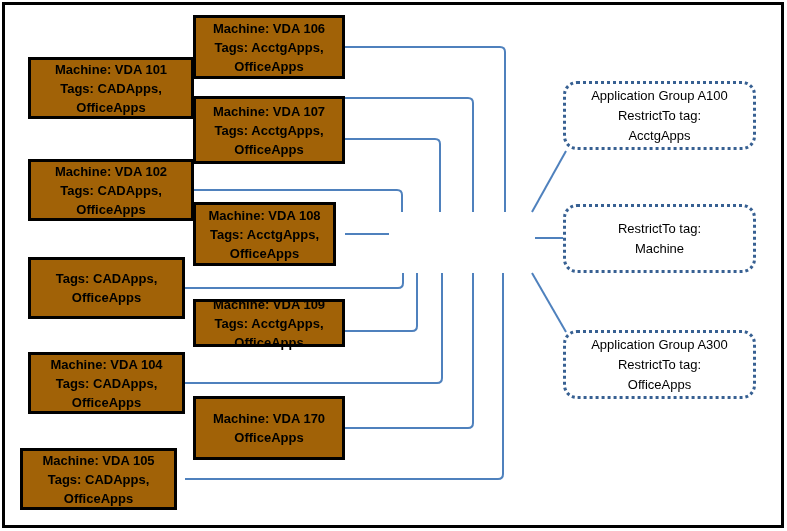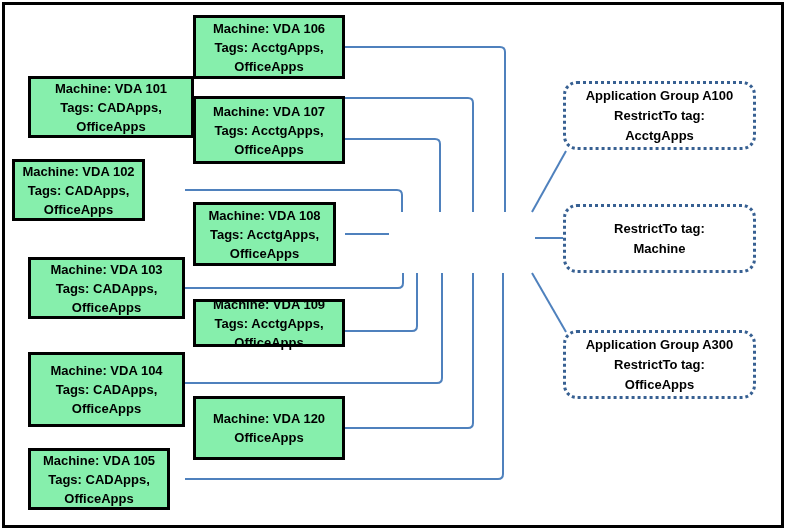--- a/index.html
+++ b/index.html
@@ -4,28 +4,28 @@
 <style>
   html,body{margin:0;padding:0;background:#fff;}
   .canvas{
     position:relative;width:787px;height:531px;background:#fff;
     font-family:"Liberation Sans",sans-serif;color:#000;overflow:hidden;
   }
   .frame{position:absolute;left:2px;top:2px;right:3px;bottom:3px;border:3px solid #000;}
   .connectors{position:absolute;left:0;top:0;width:787px;height:531px;}
   .connectors path{fill:none;stroke:#4f81bd;stroke-width:2;}
   .mbox{
-    position:absolute;background:#86efac;border:3px solid #000;box-sizing:border-box;
+    position:absolute;background:#a16207;border:3px solid #000;box-sizing:border-box;
     display:flex;flex-direction:column;justify-content:center;align-items:center;
     text-align:center;font-weight:bold;font-size:13px;line-height:19px;
   }
   .dbox{
     position:absolute;background:#fff;border:3px dotted #376092;border-radius:14px;
     box-sizing:border-box;display:flex;flex-direction:column;justify-content:center;
-    align-items:center;text-align:center;font-weight:bold;font-size:13px;line-height:20px;
+    align-items:center;text-align:center;font-weight:normal;font-size:13px;line-height:20px;
   }
 </style>
 </head>
 <body>
 
 <div class="canvas">
   <div class="frame"></div>
 
   <svg class="connectors" xmlns="http://www.w3.org/2000/svg">
     <path d="M345 47 H500 Q505 47 505 52 V212" stroke="#4f81bd"></path>
@@ -36,41 +36,40 @@
     <path d="M185 288 H398 Q403 288 403 283 V273" stroke="#4f81bd"></path>
     <path d="M345 331 H412 Q417 331 417 326 V273" stroke="#4f81bd"></path>
     <path d="M185 383 H437 Q442 383 442 378 V273" stroke="#4f81bd"></path>
     <path d="M345 428 H468 Q473 428 473 423 V273" stroke="#4f81bd"></path>
     <path d="M185 479 H498 Q503 479 503 474 V273" stroke="#4f81bd"></path>
     <path d="M532 212 L566 151" stroke="#4f81bd"></path>
     <path d="M535 238 H563" stroke="#4f81bd"></path>
     <path d="M532 273 L566 332" stroke="#4f81bd"></path>
   </svg>
 
-  <div class="mbox" style="left:28px;top:76px;width:166px;height:62px">
+  <div class="mbox" style="left:28px;top:57px;width:166px;height:62px">
     <div>Machine: VDA 101</div>
     <div>Tags: CADApps,</div>
     <div>OfficeApps</div>
   </div>
-  <div class="mbox" style="left:12px;top:159px;width:133px;height:62px">
+  <div class="mbox" style="left:28px;top:159px;width:166px;height:62px">
     <div>Machine: VDA 102</div>
     <div>Tags: CADApps,</div>
     <div>OfficeApps</div>
   </div>
   <div class="mbox" style="left:28px;top:257px;width:157px;height:62px">
-    <div>Machine: VDA 103</div>
     <div>Tags: CADApps,</div>
     <div>OfficeApps</div>
   </div>
-  <div class="mbox" style="left:28px;top:352px;width:157px;height:75px">
+  <div class="mbox" style="left:28px;top:352px;width:157px;height:62px">
     <div>Machine: VDA 104</div>
     <div>Tags: CADApps,</div>
     <div>OfficeApps</div>
   </div>
-  <div class="mbox" style="left:28px;top:448px;width:142px;height:62px">
+  <div class="mbox" style="left:20px;top:448px;width:157px;height:62px">
     <div>Machine: VDA 105</div>
     <div>Tags: CADApps,</div>
     <div>OfficeApps</div>
   </div>
 
   <div class="mbox" style="left:193px;top:15px;width:152px;height:64px">
     <div>Machine: VDA 106</div>
     <div>Tags: AcctgApps,</div>
     <div>OfficeApps</div>
   </div>
@@ -83,21 +82,21 @@
     <div>Machine: VDA 108</div>
     <div>Tags: AcctgApps,</div>
     <div>OfficeApps</div>
   </div>
   <div class="mbox" style="left:193px;top:299px;width:152px;height:48px">
     <div>Machine: VDA 109</div>
     <div>Tags: AcctgApps,</div>
     <div>OfficeApps</div>
   </div>
   <div class="mbox" style="left:193px;top:396px;width:152px;height:64px">
-    <div>Machine: VDA 120</div>
+    <div>Machine: VDA 170</div>
     <div>OfficeApps</div>
   </div>
 
 
   <div class="dbox" style="left:563px;top:81px;width:193px;height:69px">
     <div>Application Group A100</div>
     <div>RestrictTo tag:</div>
     <div>AcctgApps</div>
   </div>
   <div class="dbox" style="left:563px;top:204px;width:193px;height:69px">

